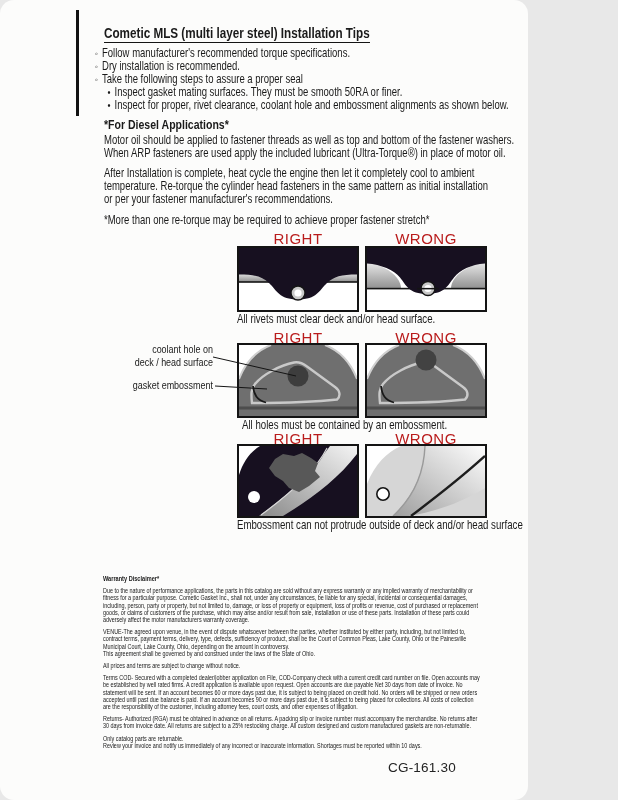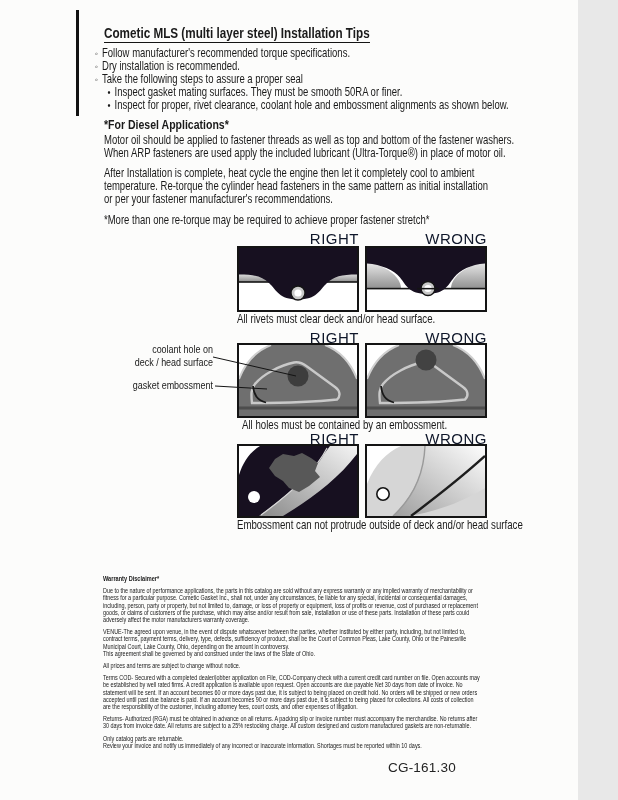--- a/index.html
+++ b/index.html
@@ -1,38 +1,38 @@
 <!DOCTYPE html>
 <html><head>
 <meta charset="utf-8">
 <style>
   html,body{margin:0;padding:0;background:#e8e8e8;}
-  .page{position:relative;width:578px;height:800px;background:#fcfcfb;overflow:hidden;
-        font-family:"Liberation Sans",sans-serif;color:#1a1a1a;}
+  .page{position:relative;width:528px;height:800px;background:#fcfcfb;overflow:hidden;
+        font-family:"Liberation Sans",sans-serif;color:#1a1a1a;border-radius:14px;}
   .abs{position:absolute;}
   .cond{transform:scaleX(0.78);transform-origin:0 0;}
   .cond85{transform:scaleX(0.85);transform-origin:0 0;}
   .cond-r{transform:scaleX(0.78);transform-origin:100% 0;}
   .pre{white-space:pre-line;}
 
   .scan-line{left:76px;top:10px;width:3px;height:106px;background:#121212;}
 
   .title{left:104px;top:24px;margin:0;font-size:15px;font-weight:bold;white-space:nowrap;}
   .title span{display:inline-block;border-bottom:1.6px solid #141414;padding-bottom:1px;}
 
   .bullets{left:95px;top:47px;width:560px;font-size:12.2px;line-height:13px;}
   .b-row{display:flex;align-items:baseline;height:13px;white-space:nowrap;}
   .glyph{flex:0 0 9px;font-size:10px;}
   .sub .glyph{margin-left:16px;flex-basis:9px;font-size:11px;}
 
   .diesel-h{left:104px;top:117px;font-size:13.5px;font-weight:bold;white-space:nowrap;}
   .dp{left:104px;width:600px;font-size:12.2px;line-height:13.2px;}
   .dp1{top:134px;} .dp2{top:167px;} .dp3{top:214px;}
 
-  .fig-label{position:absolute;width:122px;text-align:right;font-size:15px;color:#0f172a;
+  .fig-label{position:absolute;width:122px;text-align:center;font-size:15px;color:#b91c1c;
              letter-spacing:.5px;white-space:nowrap;}
   .dbox{position:absolute;width:118px;border:2px solid #141414;background:#fff;}
   .dbox svg{display:block;}
   .caption{position:absolute;font-size:12.4px;line-height:13px;white-space:nowrap;}
 
   .f1l{left:237px;top:230px;} .f1r{left:365px;top:230px;}
   .box1a{left:237px;top:246px;} .box1b{left:365px;top:246px;}
   .cap1{left:237px;top:313px;}
 
   .f2l{left:237px;top:329px;} .f2r{left:365px;top:329px;}

